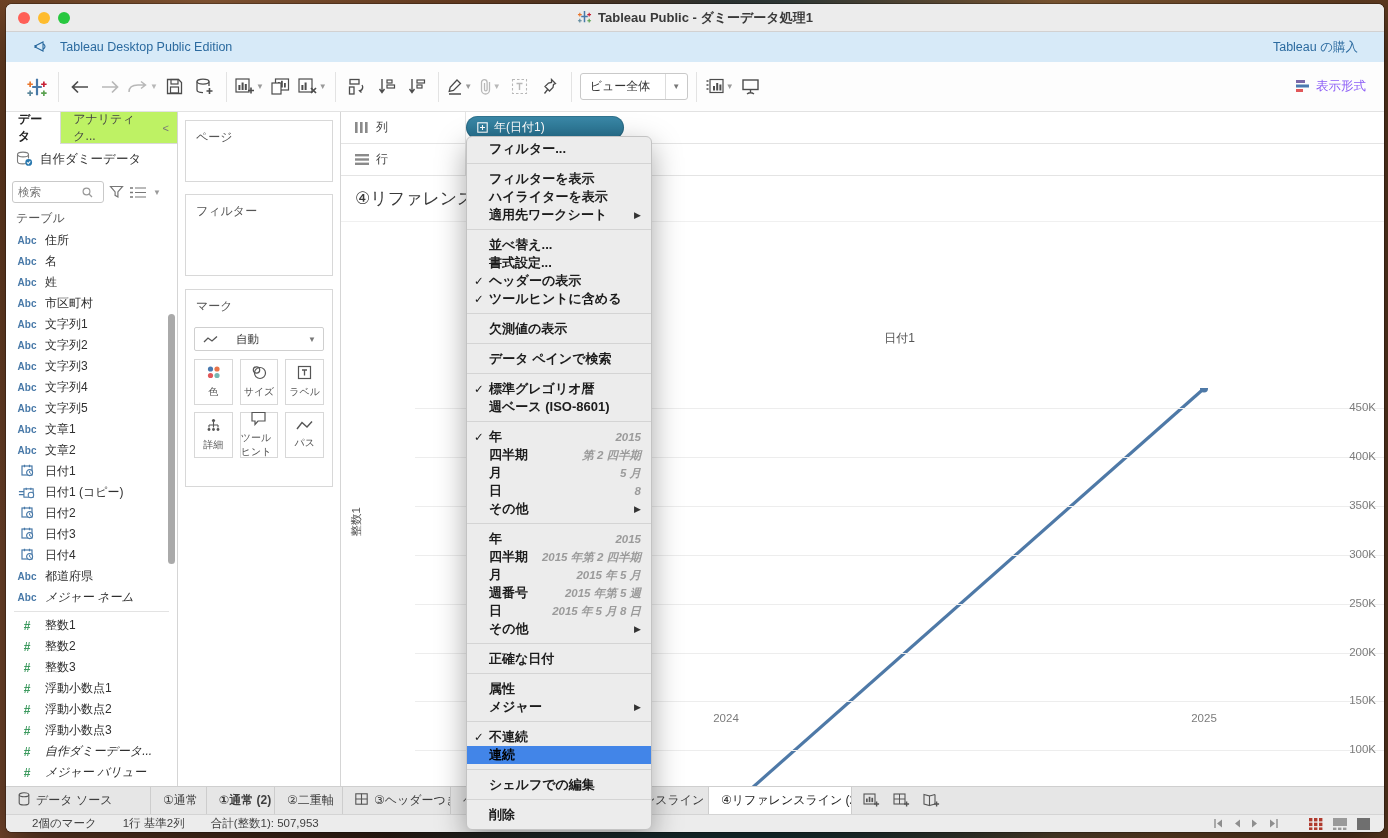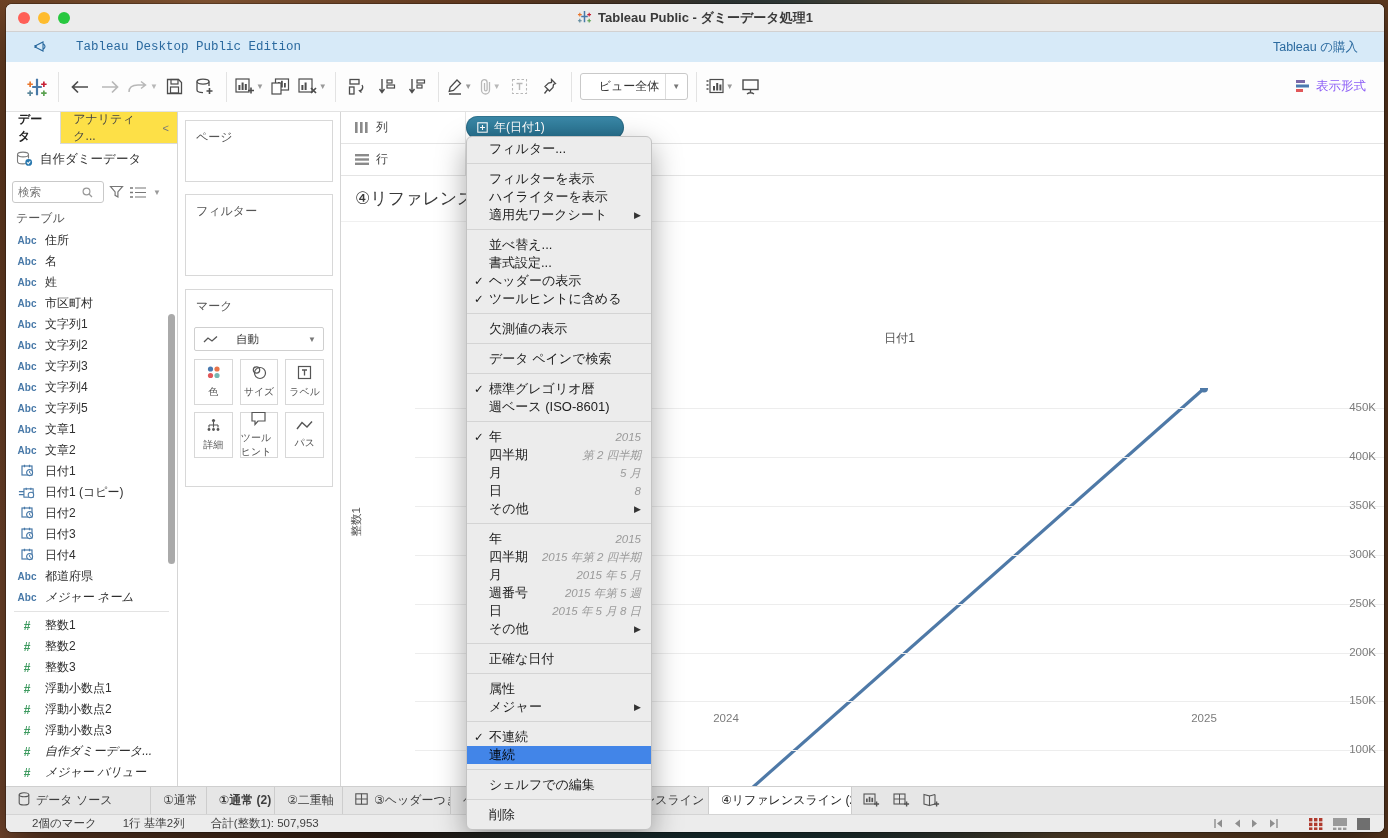--- a/index.html
+++ b/index.html
@@ -17,36 +17,36 @@
     background:#fff; border-radius:6px; overflow:hidden;
     box-shadow:0 18px 50px rgba(0,0,0,.55), 0 0 0 1px rgba(0,0,0,.25);
   }
   
   .titlebar { position:absolute; left:0; top:0; right:0; height:28px; background:#ececec; border-bottom:1px solid #d2d1d1; }
   .lights { position:absolute; left:12px; top:8px; display:flex; gap:8px; }
   .light { width:12px; height:12px; border-radius:50%; }
   .title-center { position:absolute; left:0; right:0; top:0; height:28px; display:flex; align-items:center; justify-content:center; gap:6px; font-size:13px; font-weight:bold; color:#3a3a3a; }
   
   .banner { position:absolute; left:0; top:28px; right:0; height:30px; background:#d7eaf8; display:flex; align-items:center; font-size:12.5px; color:#2b6a9f; }
-  .banner .left { margin-left:28px; display:flex; gap:26px; align-items:flex-start;font-family:Liberation Mono, monospace; }
+  .banner .left { margin-left:28px; display:flex; gap:10px; align-items:flex-start; }
   .banner .right { margin-left:auto; margin-right:26px; cursor:pointer; }
   
   .toolbar { position:absolute; left:0; top:58px; right:0; height:50px; background:#fdfdfd; border-bottom:1px solid #e2e2e2; display:flex; align-items:center; padding:0 10px; }
   .tb-group { display:flex; align-items:center; gap:4px; padding:0 8px; height:30px; }
   .tb-div { width:1px; height:30px; background:#e3e3e3; }
   .tb-btn { display:flex; align-items:center; justify-content:center; min-width:26px; height:28px; border-radius:4px; cursor:pointer; color:#4c4c4c; }
   .tb-btn svg { display:block; }
   .caret { font-size:8px; color:#9a9a9a; margin-left:1px; }
-  .fit-select { display:flex; align-items:center; border:1px solid #c9c9c9; border-radius:3px; height:27px; width:108px; padding-left:18px; font-size:12px; color:#333; background:#fff; cursor:pointer; }
+  .fit-select { display:flex; align-items:center; border:1px solid #c9c9c9; border-radius:3px; height:27px; width:108px; padding-left:9px; font-size:12px; color:#333; background:#fff; cursor:pointer; }
   .fit-select .sel-caret { margin-left:auto; width:22px; height:25px; border-left:1px solid #dcdcdc; display:flex; align-items:center; justify-content:center; color:#777; font-size:8px; }
   .showme { margin-left:auto; display:flex; align-items:center; gap:6px; font-size:12.5px; color:#8b5cf6; cursor:pointer; padding-right:8px; }
   
   .main { position:absolute; left:0; top:108px; right:0; bottom:46px; }
   .sidebar { position:absolute; left:0; top:0; width:172px; bottom:0; background:#fff; border-right:1px solid #d5d5d5; }
-  .sb-tabs { position:absolute; left:0; top:0; right:0; height:32px; background:#fde047; border-bottom:1px solid #d9d9d9; display:flex; font-size:12px; color:#444; }
+  .sb-tabs { position:absolute; left:0; top:0; right:0; height:32px; background:#bef264; border-bottom:1px solid #d9d9d9; display:flex; font-size:12px; color:#444; }
   .sb-tab { padding:0 12px; display:flex; align-items:center; cursor:pointer; }
   .sb-tab.active { background:#fff; border-right:1px solid #d9d9d9; font-weight:bold; color:#222; margin-bottom:-1px; }
   .sb-collapse { margin-left:auto; padding:0 8px; display:flex; align-items:center; color:#777; cursor:pointer; font-size:11px; }
   .sb-ds { position:absolute; left:0; top:32px; right:0; height:30px; display:flex; align-items:center; gap:7px; padding-left:10px; font-size:12.5px; color:#333; }
   .sb-search-row { position:absolute; left:0; top:66px; right:0; height:28px; display:flex; align-items:center; padding:0 6px; gap:5px; }
   .sb-search { flex:0 0 92px; height:22px; border:1px solid #c9c9c9; border-radius:3px; display:flex; align-items:center; padding:8px 5px; gap:4px; }
   .sb-search input { border:none; outline:none; width:60px; font-size:11.5px; color:#333; background:transparent; }
   .sb-section { position:absolute; left:10px; top:98px; font-size:12px; color:#555; }
   .field-list { position:absolute; left:0; top:118px; right:0; bottom:2px; overflow:hidden; }
   .field-row { height:21px; display:flex; align-items:center; gap:7px; padding-left:10px; font-size:12px; color:#2f2f2f; cursor:pointer; }
@@ -72,21 +72,21 @@
   .ws-title { position:absolute; left:0; right:0; top:64px; height:46px; display:flex; align-items:center; padding-left:14px; font-size:17px; color:#3a3a3a; border-bottom:1px solid #f0f0f0; white-space:nowrap; overflow:hidden; }
   .chart { position:absolute; left:0; right:0; top:110px; bottom:0; }
   .y-axis-title { position:absolute; left:8px; top:300px; width:14px; font-size:11.5px; color:#555; transform:rotate(-90deg); transform-origin:center; white-space:nowrap; }
   .x-axis-title { position:absolute; left:74px; right:0; top:108px; text-align:center; font-size:12px; color:#555; }
   .pane { position:absolute; left:74px; right:0; top:166px; height:477px; border-bottom:1px solid #e6e6e6; }
   .gridline { position:absolute; left:0; right:0; height:1px; background:#ededed; }
   .ytick { position:absolute; right:8px; width:60px; text-align:right; font-size:11.5px; color:#7b7b7b; transform:translateY(-7px); }
   .xlab { position:absolute; top:490px; font-size:11.5px; color:#7b7b7b; transform:translateX(-50%); }
   
   .ctx { position:absolute; left:460px; top:132px; width:186px; background:#ececec; border:1px solid #c3c3c3; border-radius:6px; box-shadow:0 10px 30px rgba(0,0,0,.35); z-index:50; padding:3px 0 5px 0; font-size:13px; color:#1c1c1c; }
-  .ctx-item { height:18px; display:flex; align-items:center; padding:0 10px 0 22px; position:relative; white-space:nowrap; cursor:pointer; }
+  .ctx-item { height:18px; display:flex; align-items:center; padding:0 10px 0 22px; position:relative; white-space:nowrap; cursor:pointer;font-weight:bold; }
   .ctx-item .chk { position:absolute; left:7px; font-size:11.5px; }
   .ctx-item .val { margin-left:auto; font-style:italic; color:#9a9a9a; font-size:11.5px; }
   .ctx-item .sub { margin-left:auto; font-size:9px; color:#333; }
   .ctx-item.selected { background:#4285e8; color:#000000; }
   .ctx-sep { height:1px; background:#d4d4d4; margin:5px 0 6px 0; }
   
   .tabsbar { position:absolute; left:0; bottom:18px; right:0; height:28px; background:#e6e6e6; border-top:1px solid #cfcfcf; display:flex; align-items:stretch; font-size:12px; color:#3d3d3d; }
   .btab { display:flex; align-items:center; gap:6px; padding:0 12px; border-right:1px solid #cdcdcd; cursor:pointer; white-space:nowrap; overflow:hidden; }
   .btab.active { background:#fff; color:#222; }
   .btab-icons { display:flex; align-items:center; gap:4px; padding:0 6px; }

